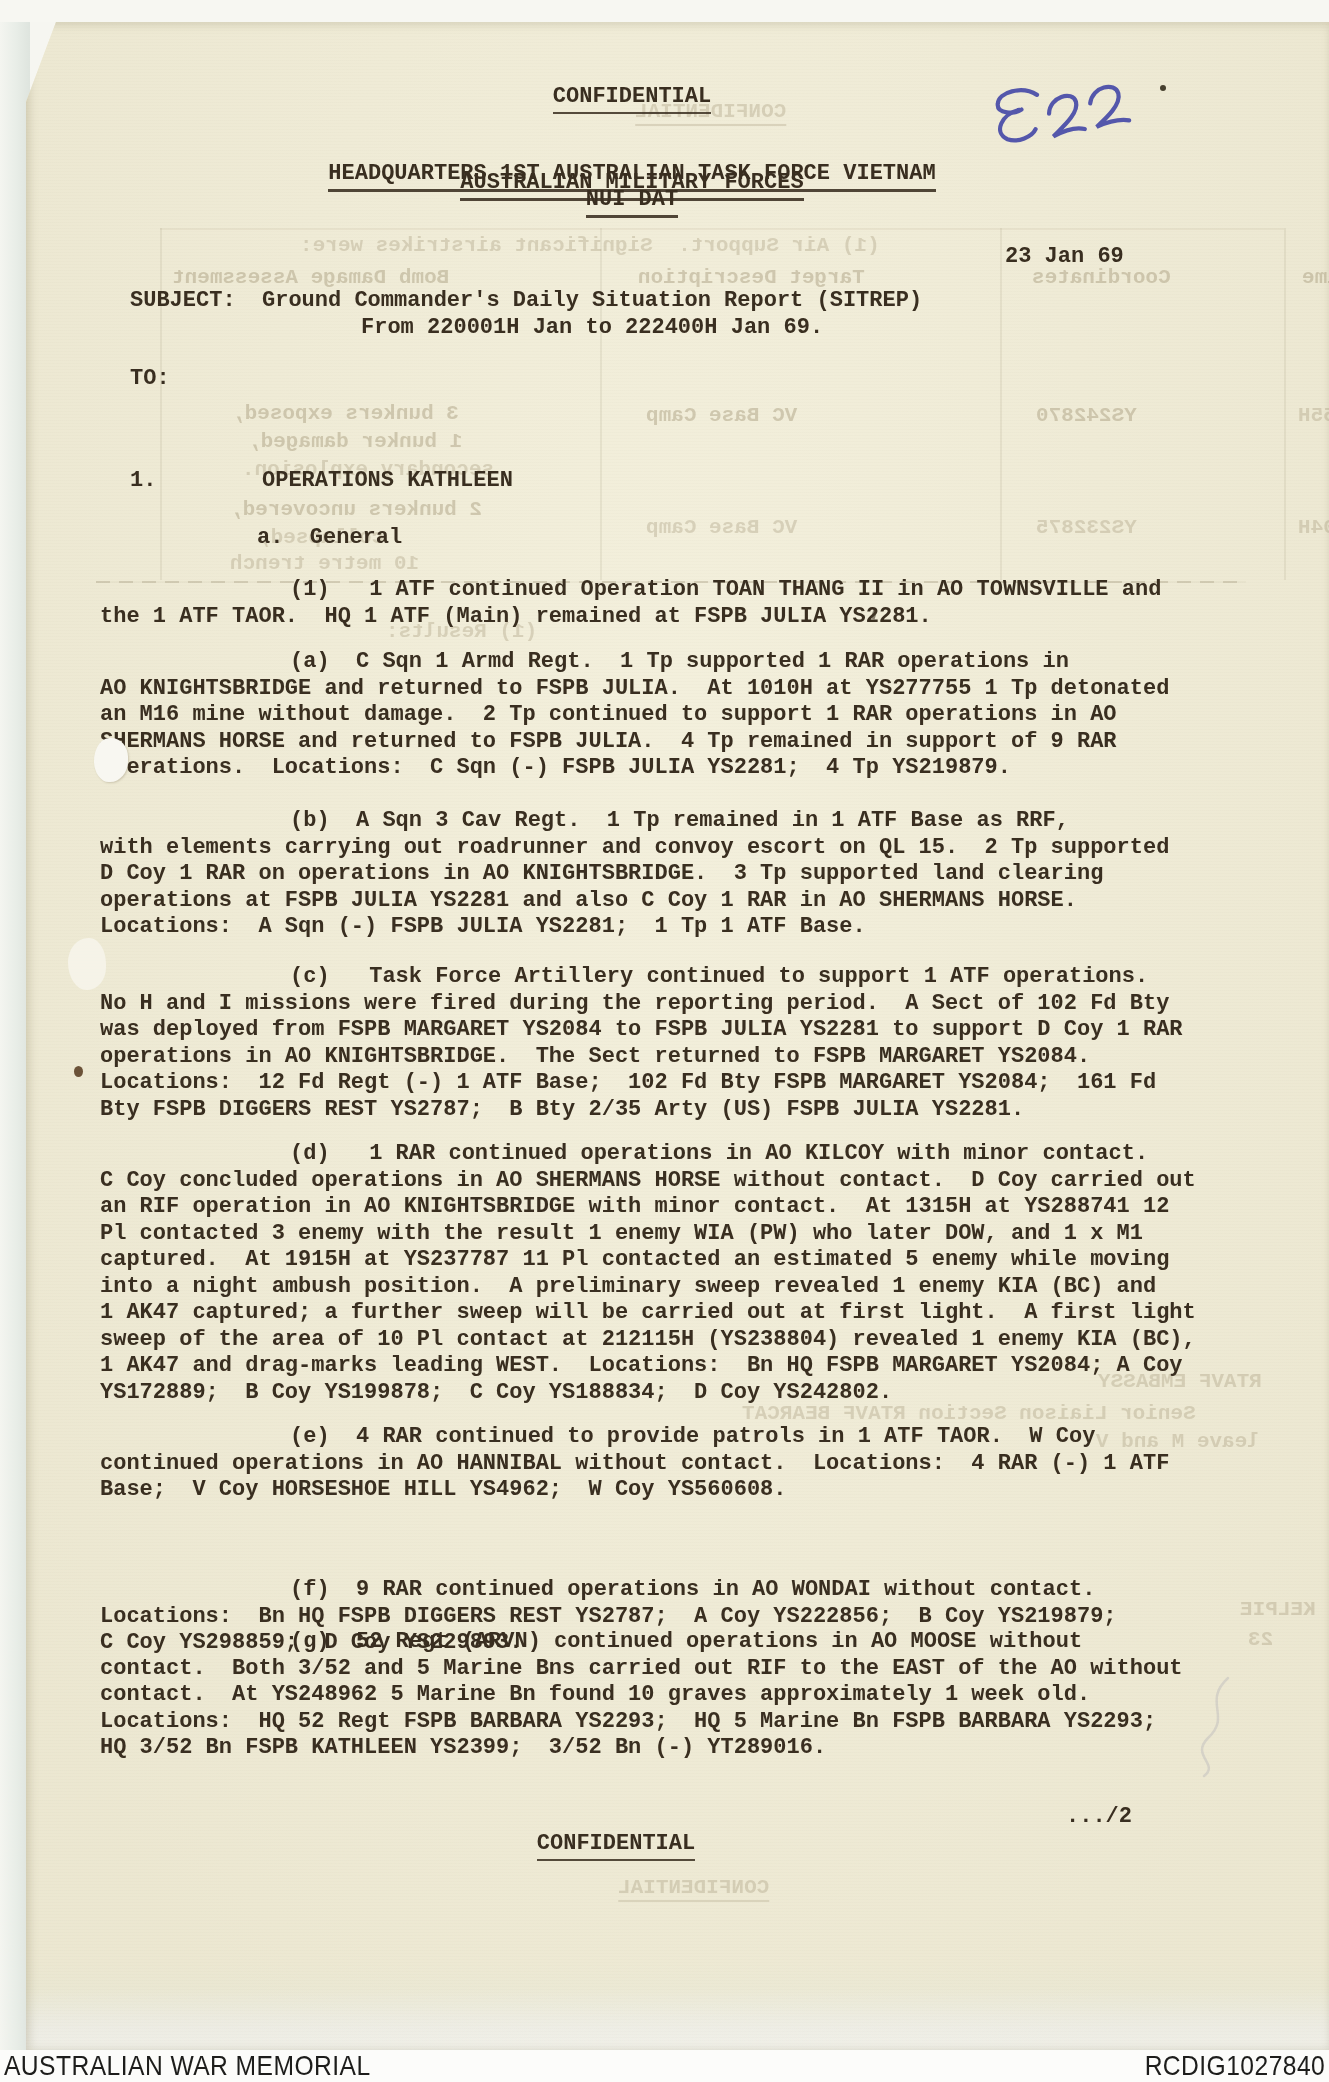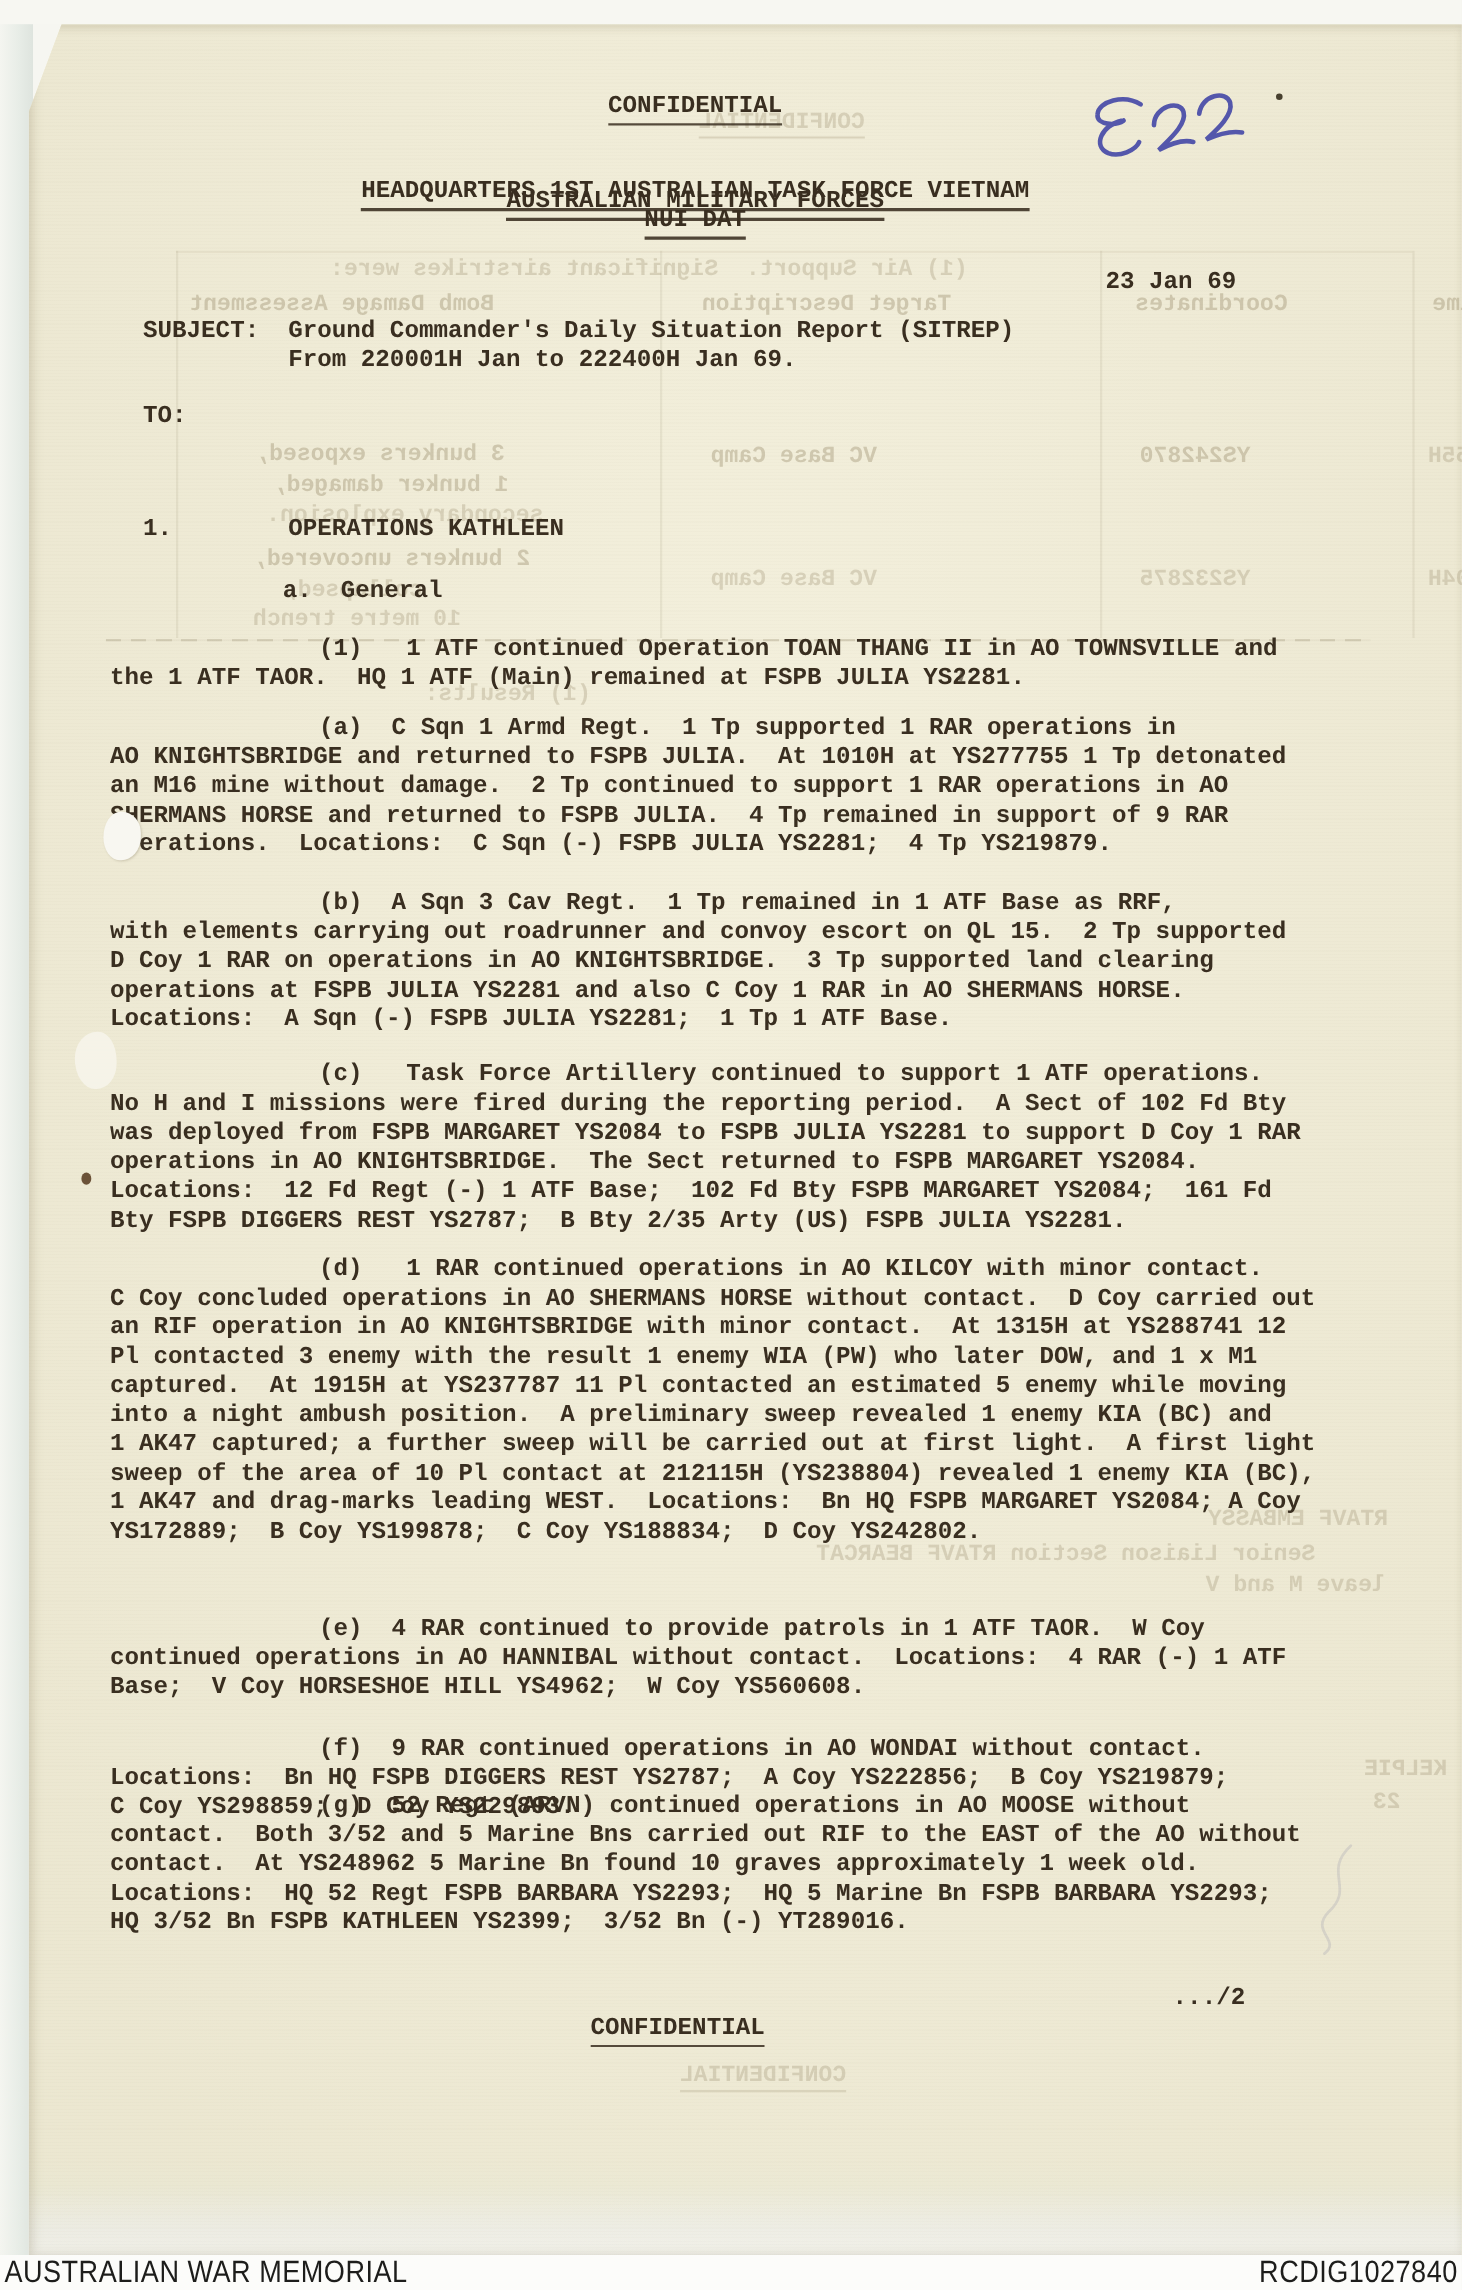--- a/index.html
+++ b/index.html
@@ -31,21 +31,21 @@
   .tw{font-family:"Liberation Mono",monospace;font-weight:700;font-size:22px;
       line-height:26.5px;color:#392e20;}
   .hc{position:absolute;left:0;width:1264px;text-align:center;}
   .hc2{position:absolute;left:0;width:1232px;text-align:center;}
   .u{display:inline-block;border-bottom:3px solid rgba(57,46,32,.88);padding-bottom:1px;}
   .u2{display:inline-block;border-bottom:2.5px solid rgba(57,46,32,.85);padding-bottom:1px;}
   .abs{position:absolute;}
   .para{position:absolute;left:100px;width:1160px;white-space:pre-wrap;text-indent:190px;}
   .lrow{position:absolute;left:130px;display:flex;align-items:flex-start;}
   .lbl{width:132px;flex:none;}
-  .lval{white-space:pre-wrap;}
+  .lval{white-space:pre-wrap;text-align:center;}
   
   .bt{position:absolute;font-family:"Liberation Mono",monospace;font-weight:700;
       font-size:21px;line-height:24px;color:rgba(146,133,100,.36);
       transform:scaleX(-1);white-space:pre;filter:blur(.6px);pointer-events:none;}
   .bt.dim{color:rgba(146,133,100,.28);}
   .gl{position:absolute;background:rgba(150,138,105,.13);pointer-events:none;}
   .gdash{position:absolute;left:96px;top:581px;width:1150px;height:2px;pointer-events:none;
     background:repeating-linear-gradient(90deg, rgba(140,128,98,.30) 0 14px, rgba(140,128,98,.06) 14px 23px);}
   
   .chip1{position:absolute;left:94px;top:738px;width:34px;height:44px;background:#f8f7f1;
@@ -176,21 +176,21 @@
     <div class="para" style="top:1141px;font-family:Liberation Mono, monospace;">(d)   1 RAR continued operations in AO KILCOY with minor contact.
 C Coy concluded operations in AO SHERMANS HORSE without contact.  D Coy carried out
 an RIF operation in AO KNIGHTSBRIDGE with minor contact.  At 1315H at YS288741 12
 Pl contacted 3 enemy with the result 1 enemy WIA (PW) who later DOW, and 1 x M1
 captured.  At 1915H at YS237787 11 Pl contacted an estimated 5 enemy while moving
 into a night ambush position.  A preliminary sweep revealed 1 enemy KIA (BC) and
 1 AK47 captured; a further sweep will be carried out at first light.  A first light
 sweep of the area of 10 Pl contact at 212115H (YS238804) revealed 1 enemy KIA (BC),
 1 AK47 and drag-marks leading WEST.  Locations:  Bn HQ FSPB MARGARET YS2084; A Coy
 YS172889;  B Coy YS199878;  C Coy YS188834;  D Coy YS242802.</div>
-    <div class="para" style="top:1468px;">(e)  4 RAR continued to provide patrols in 1 ATF TAOR.  W Coy
+    <div class="para" style="top:1424px;">(e)  4 RAR continued to provide patrols in 1 ATF TAOR.  W Coy
 continued operations in AO HANNIBAL without contact.  Locations:  4 RAR (-) 1 ATF
 Base;  V Coy HORSESHOE HILL YS4962;  W Coy YS560608.</div>
     <div class="para" style="top:1577px;">(f)  9 RAR continued operations in AO WONDAI without contact.
 Locations:  Bn HQ FSPB DIGGERS REST YS2787;  A Coy YS222856;  B Coy YS219879;
 C Coy YS298859;  D Coy YS229893.</div>
     <div class="para" style="top:1629px;">(g)  52 Regt (ARVN) continued operations in AO MOOSE without
 contact.  Both 3/52 and 5 Marine Bns carried out RIF to the EAST of the AO without
 contact.  At YS248962 5 Marine Bn found 10 graves approximately 1 week old.
 Locations:  HQ 52 Regt FSPB BARBARA YS2293;  HQ 5 Marine Bn FSPB BARBARA YS2293;
 HQ 3/52 Bn FSPB KATHLEEN YS2399;  3/52 Bn (-) YT289016.</div>

